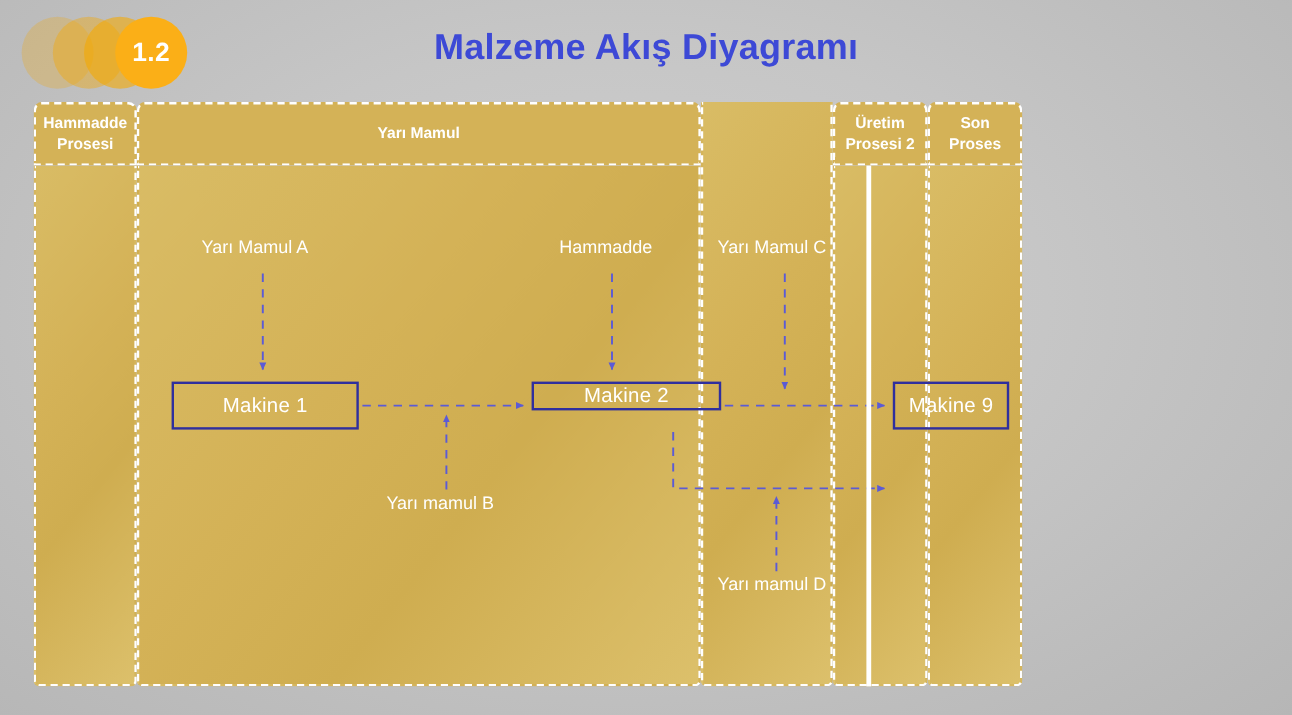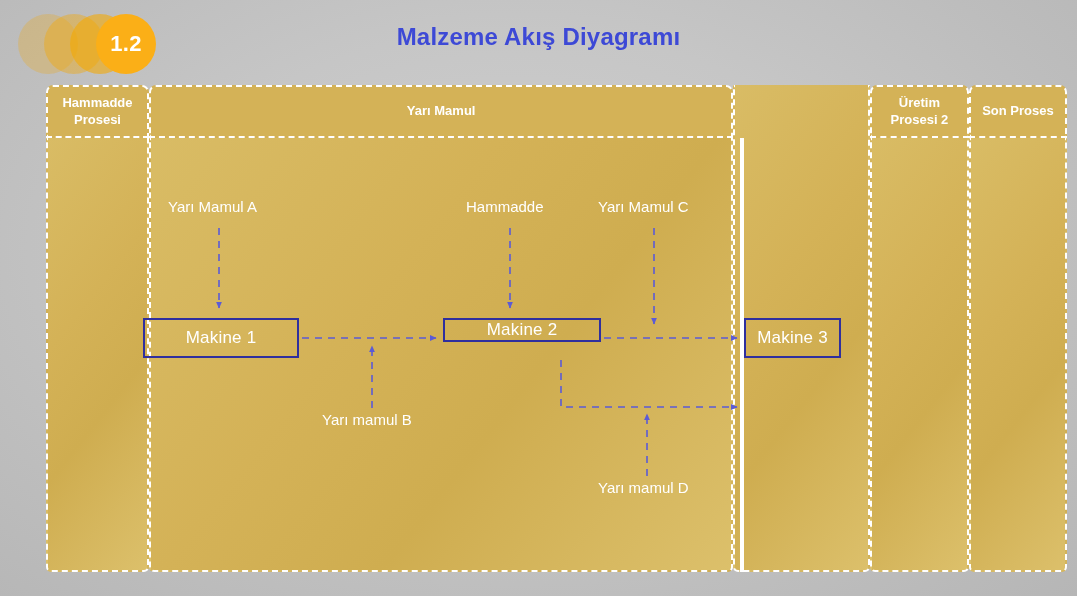--- a/index.html
+++ b/index.html
@@ -54,35 +54,34 @@
   }
 
   
   #slide-title {
     position: absolute;
     left: 0;
     right: 0;
     top: 23px;
     text-align: center;
     color: #3D49D6;
-    font-size: 24px;
+    font-size: 30px;
     font-weight: bold;
     letter-spacing: .2px;
   }
 
   
   #board {
     position: absolute;
     left: 28px;
     top: 85px;
-    width: 1021px;
+    width: 824px;
     height: 487px;
     display: flex;
     align-items: flex-start;
-    margin-left: 18px;
   }
 
   .lane {
     position: relative;
     display: flex;
     flex-direction: column;
     height: 100%;
   }
 
   .lane-header {
@@ -242,21 +241,21 @@
     </g>
   </svg>
 
   <div class="mbox" id="mbox-1">
     <span>Makine 1</span>
   </div>
   <div class="mbox" id="mbox-2">
     <span>Makine 2</span>
   </div>
   <div class="mbox" id="mbox-3">
-    <span>Makine 3</span>
+    <span>Makine 9</span>
   </div>
 
   <div class="flow-label" id="lbl-yma">Yarı Mamul A</div>
   <div class="flow-label" id="lbl-ham">Hammadde</div>
   <div class="flow-label" id="lbl-ymc">Yarı Mamul C</div>
   <div class="flow-label" id="lbl-ymb">Yarı mamul B</div>
   <div class="flow-label" id="lbl-ymd">Yarı mamul D</div>
 
 </div>
 

